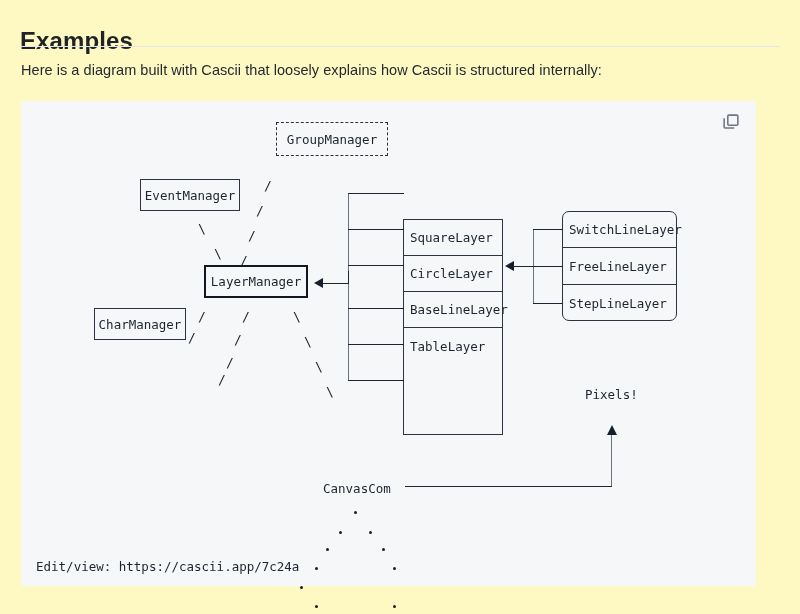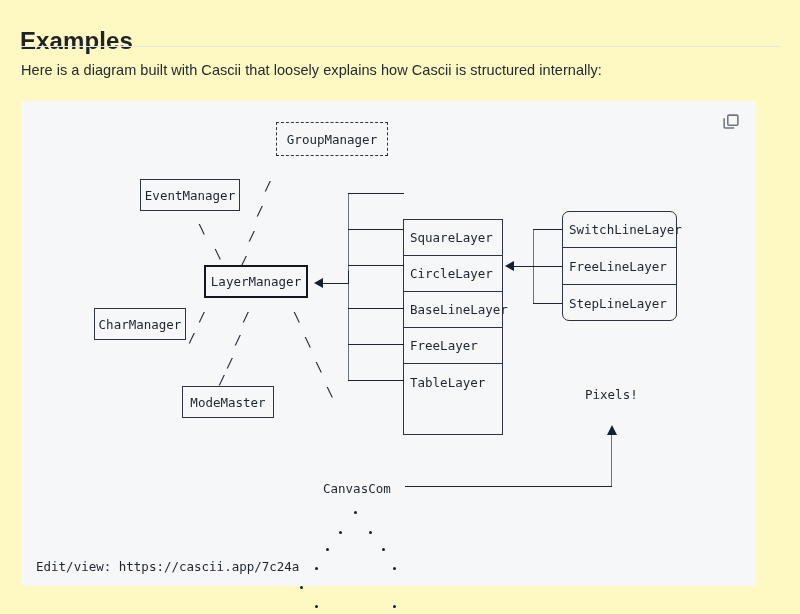--- a/index.html
+++ b/index.html
@@ -240,29 +240,25 @@
       <div class="glyph" style="left:221px; top:209px;">/</div>
       <div class="glyph" style="left:213px; top:232px;">/</div>
       <div class="glyph" style="left:205px; top:255px;">/</div>
       <div class="glyph" style="left:197px; top:272px;">/</div>
 
       <div class="glyph" style="left:272px; top:209px;">\</div>
       <div class="glyph" style="left:283px; top:234px;">\</div>
       <div class="glyph" style="left:294px; top:259px;">\</div>
       <div class="glyph" style="left:305px; top:284px;">\</div>
 
-      <div class="node box-solid" style="left:161px; top:285px; width:92px; height:32px;">
-        <span>ModeMaster</span>
-      </div>
 
       <div class="stack" style="left:382px; top:74px; width:100px; height:216px;margin-top:44px;">
         <div class="stack-cell" style="height:36px;">SquareLayer</div>
         <div class="stack-cell" style="height:36px;">CircleLayer</div>
         <div class="stack-cell" style="height:36px;">BaseLineLayer</div>
-        <div class="stack-cell" style="height:36px;">FreeLayer</div>
         <div class="stack-cell" style="height:36px;">TableLayer</div>
       </div>
 
       <div class="vline" style="left:327px; top:92px; height:187px;"></div>
       <div class="hline" style="left:327px; top:92px; width:56px;"></div>
       <div class="hline" style="left:327px; top:128px; width:56px;"></div>
       <div class="hline" style="left:327px; top:164px; width:56px;"></div>
       <div class="hline" style="left:327px; top:207px; width:56px;"></div>
       <div class="hline" style="left:327px; top:243px; width:56px;"></div>
       <div class="hline" style="left:327px; top:279px; width:56px;"></div>

